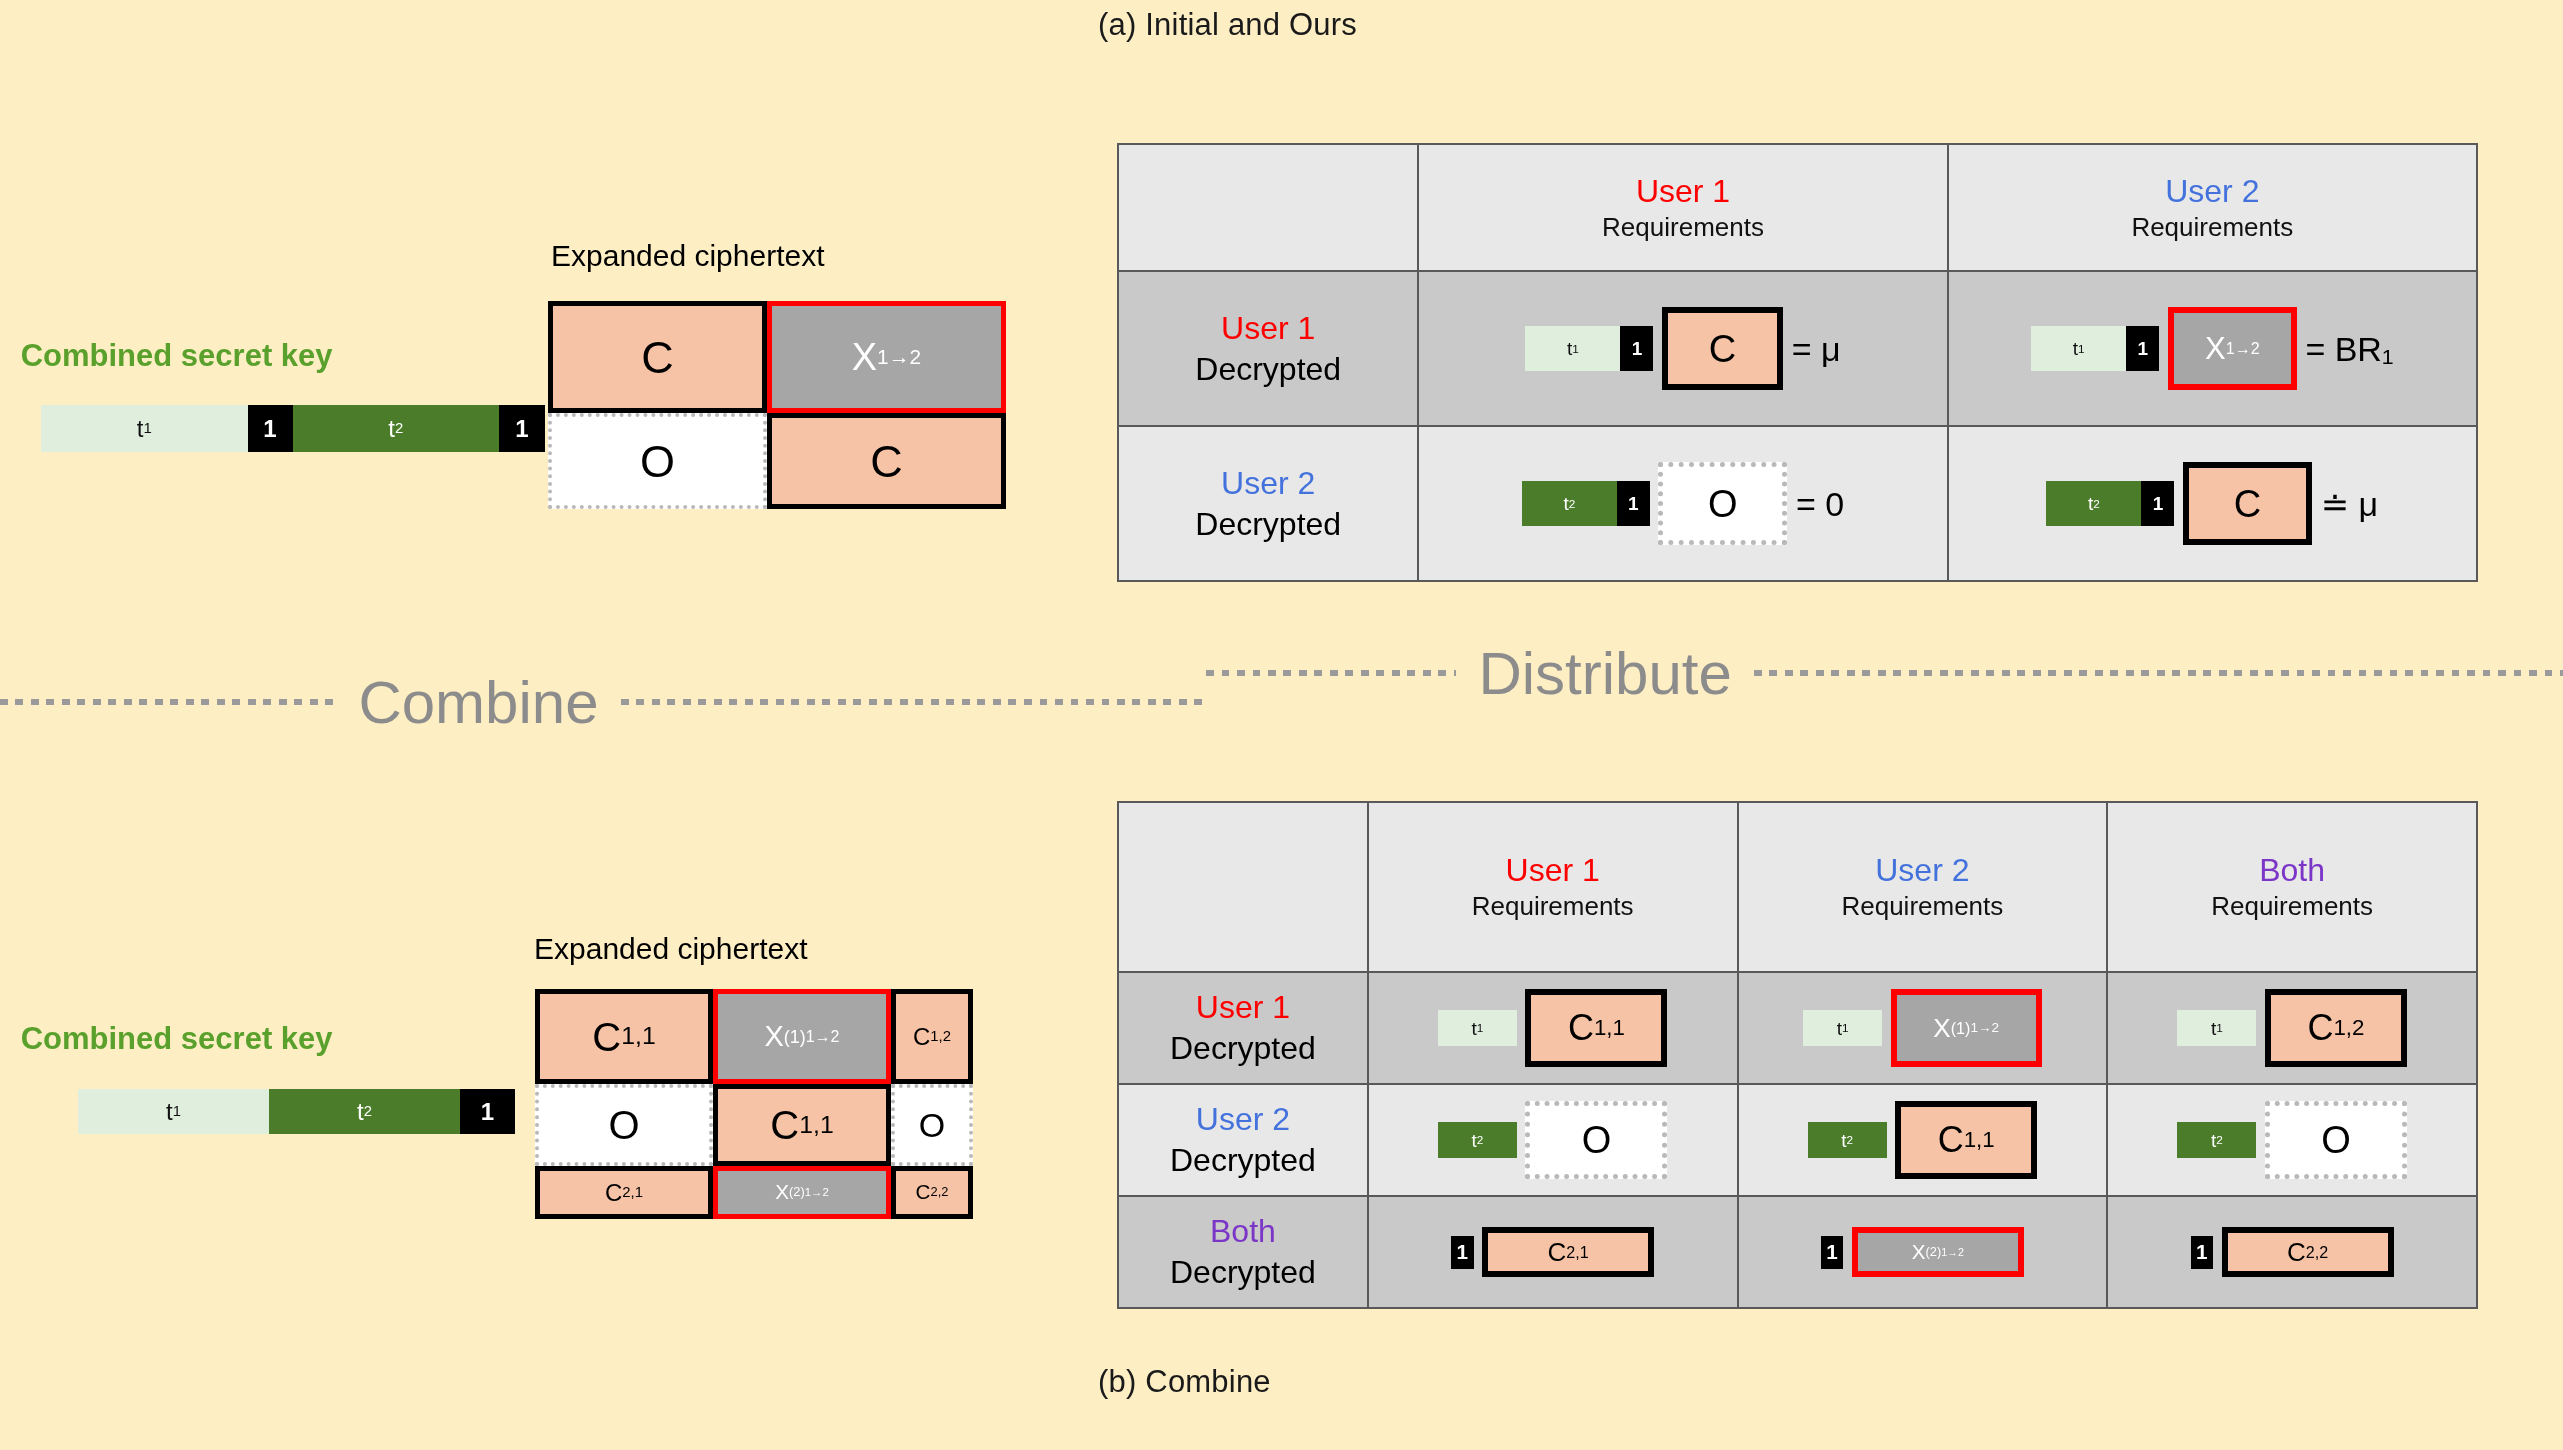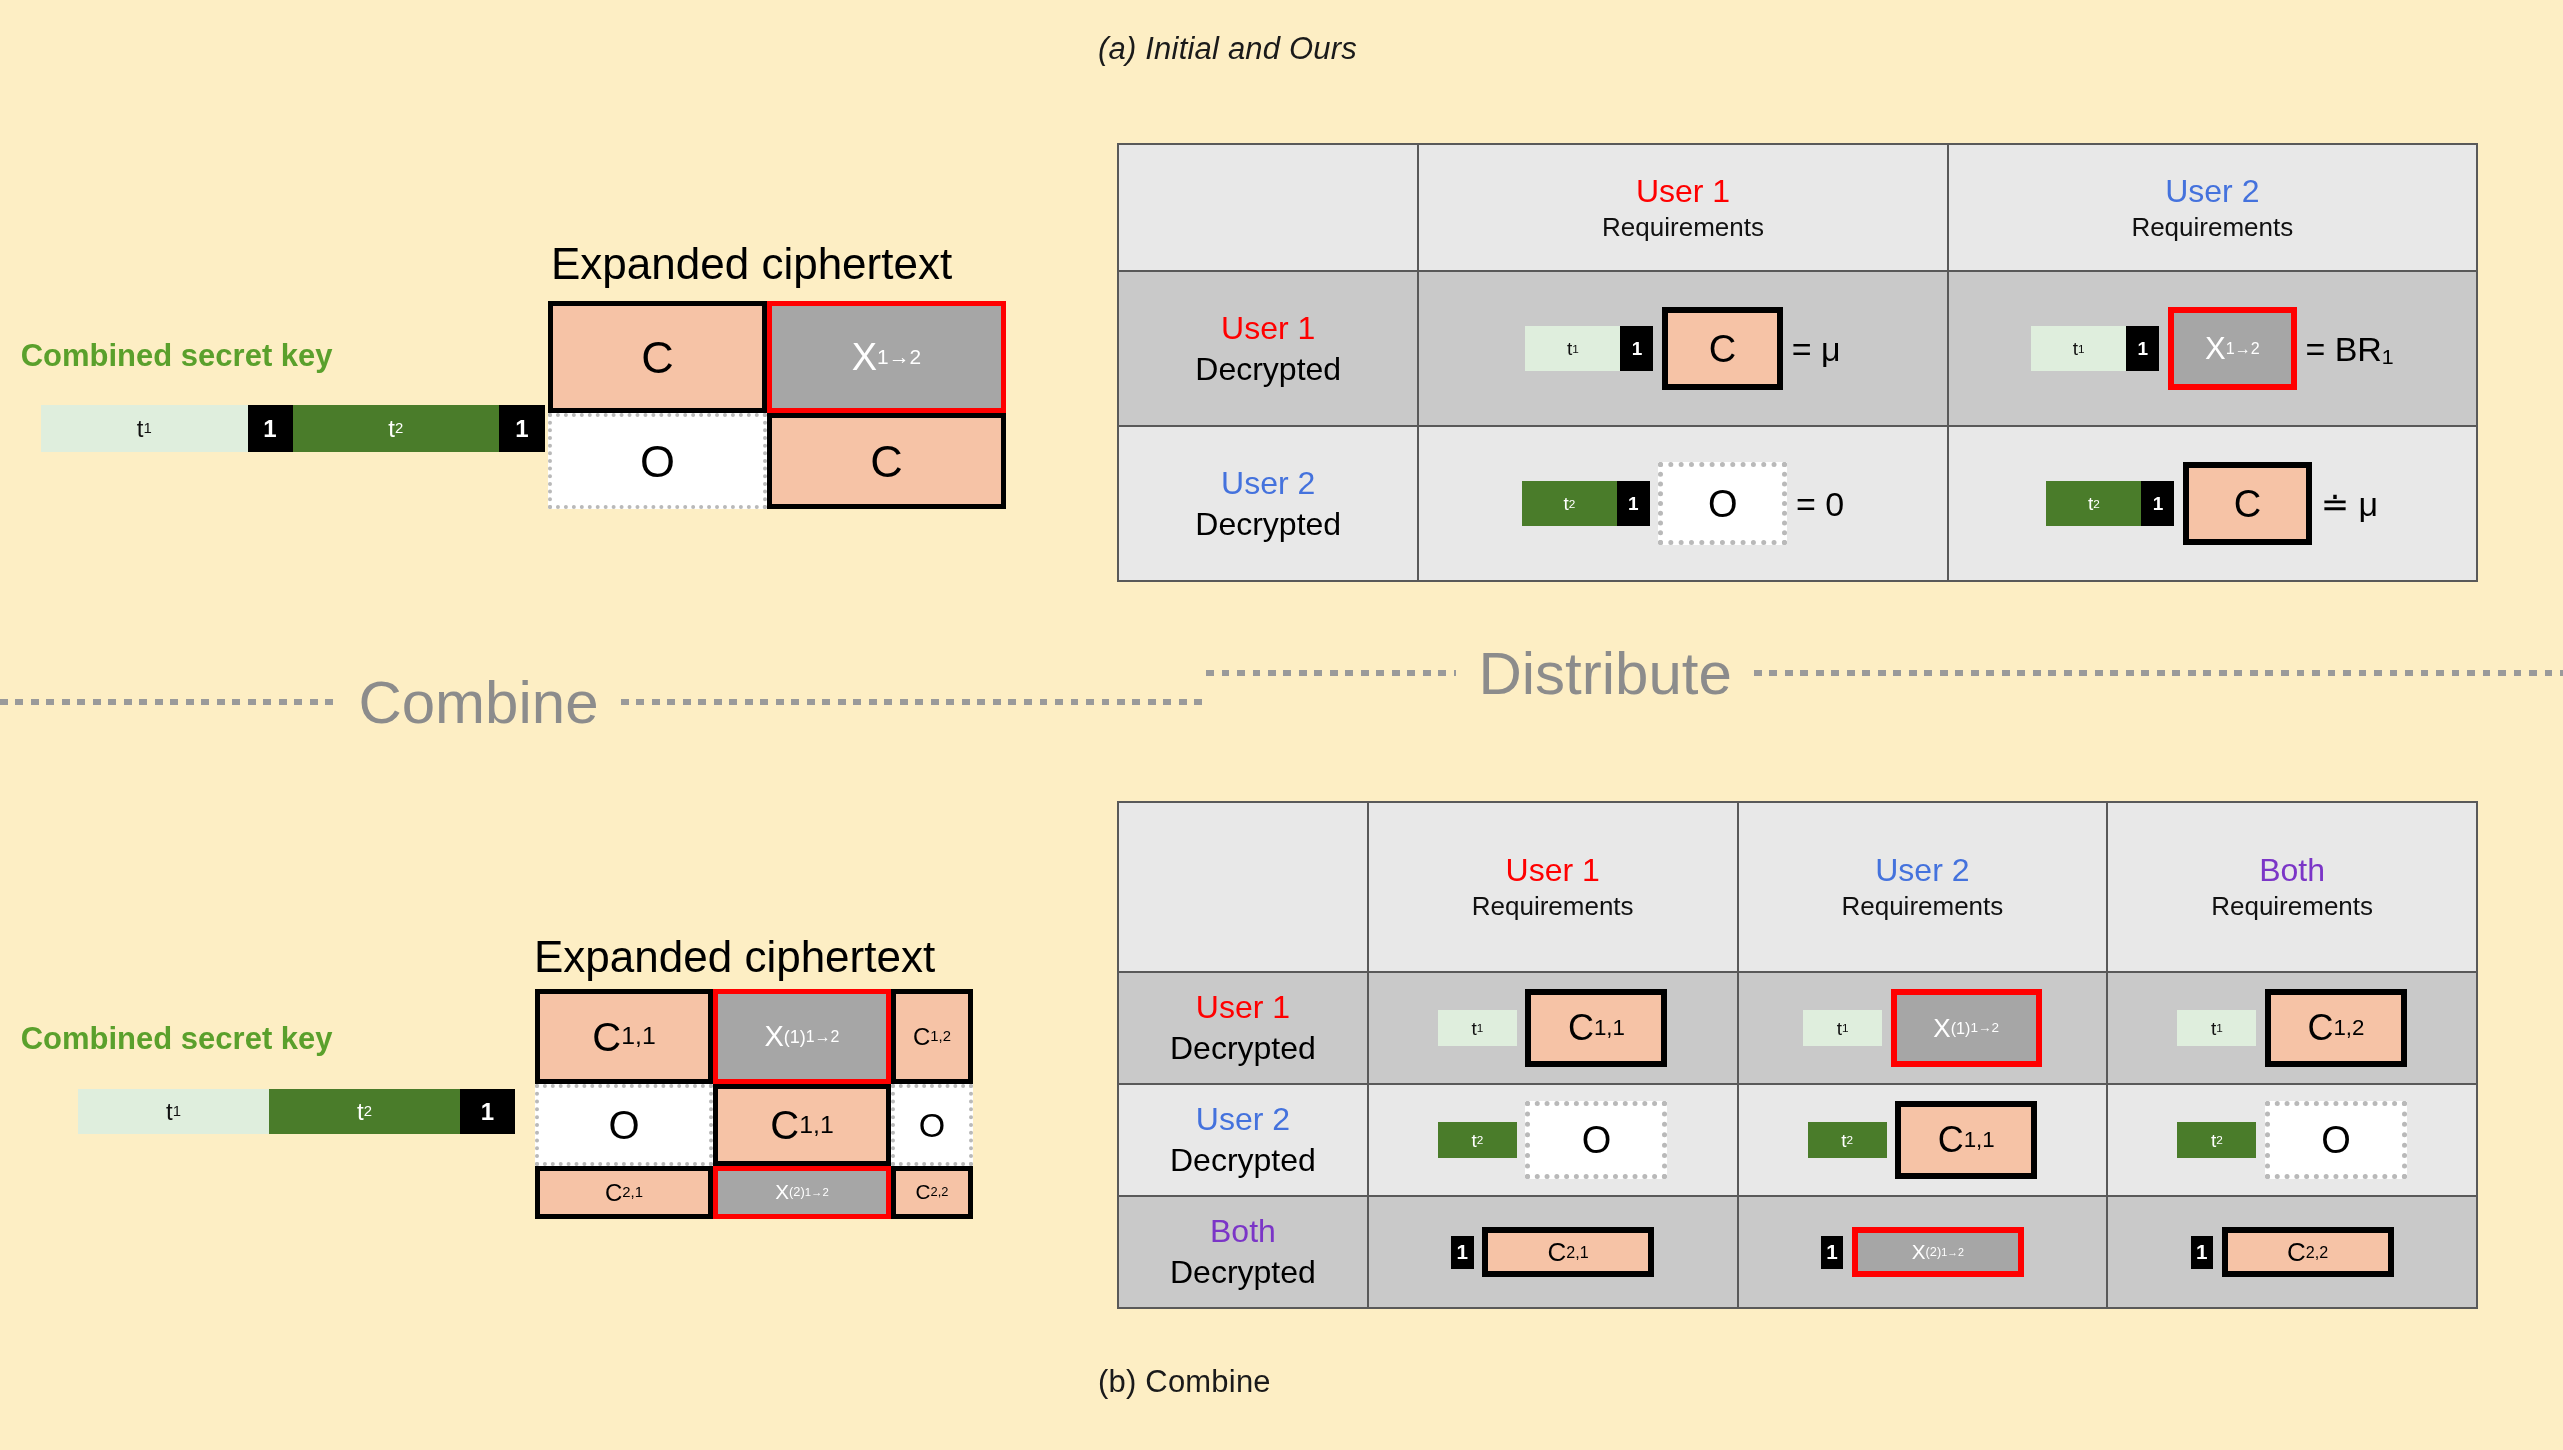--- a/index.html
+++ b/index.html
@@ -13,34 +13,34 @@
     overflow: hidden;
   }
 
   
   .caption {
     position: absolute;
     font-size: 31px;
     color: #1a1a1a;
     letter-spacing: 0.2px;
   }
-  #caption-a { left: 1098px; top: 31px; font-style: italic; }
+  #caption-a { left: 1098px; top: 7px; }
   #caption-b { left: 1098px; top: 1364px; }
 
   
   .csk-label {
     position: absolute;
     color: #5aa02c;
     font-weight: bold;
     font-size: 31px;
     white-space: nowrap;
   }
   .ec-label {
     position: absolute;
-    font-size: 44px;
+    font-size: 30px;
     color: #000;
     white-space: nowrap;
   }
 
   
   .keystrip { position: absolute; display: flex; align-items: stretch; }
   .kseg {
     display:flex; align-items:center; justify-content:center;
     font-size: 24px; line-height: 1;
   }

